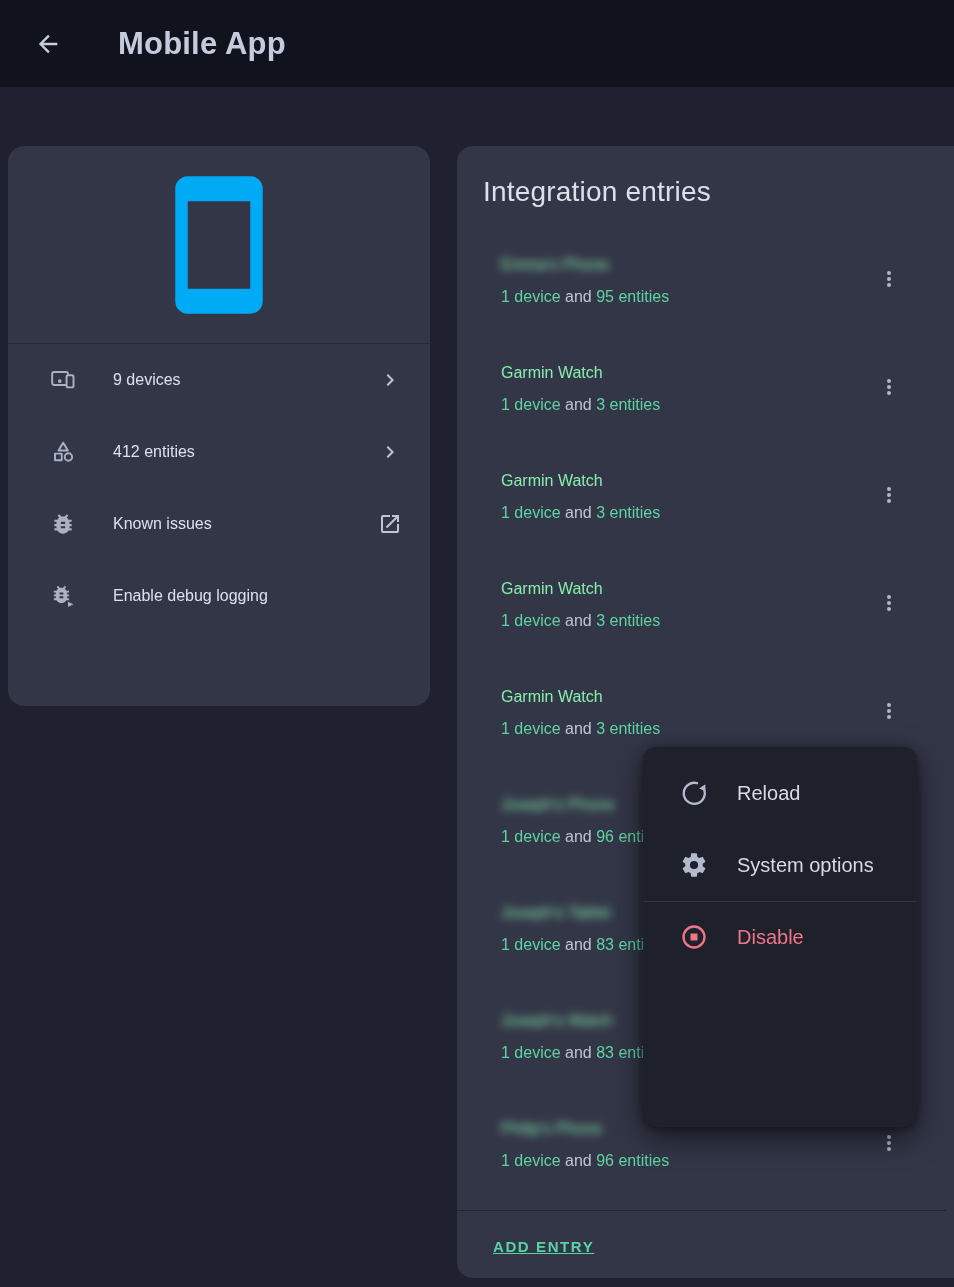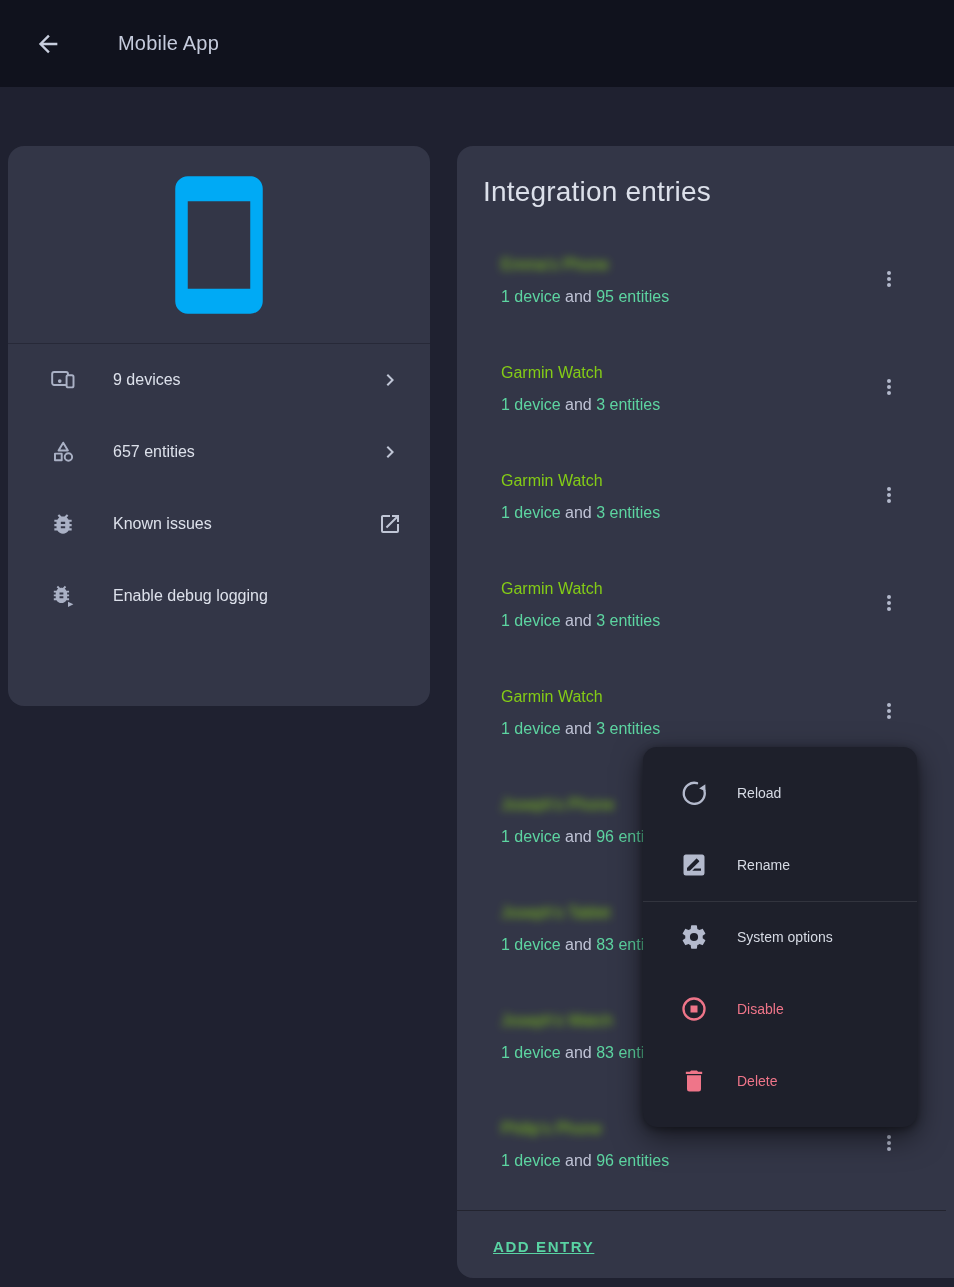--- a/index.html
+++ b/index.html
@@ -4,57 +4,57 @@
 <style>
   html,body{margin:0;padding:0;background:#1f2130;width:954px;height:1287px;overflow:hidden;
     font-family:"Liberation Sans", sans-serif;-webkit-font-smoothing:antialiased;}
   .stage{position:relative;width:954px;height:1287px;}
 
   
   .topbar{position:absolute;left:0;top:0;width:954px;height:87px;background:#10121d;
     display:flex;align-items:center;}
   .back-btn{width:44px;height:44px;margin-left:26px;border:none;background:transparent;
     display:flex;align-items:center;justify-content:center;cursor:pointer;padding:0;}
-  .topbar-title{color:#c5cbdc;font-size:20px;font-weight:400;margin-left:48px;letter-spacing:.2px;}
+  .topbar-title{color:#c5cbdc;font-size:31px;font-weight:700;margin-left:48px;letter-spacing:.2px;}
 
   .card{position:absolute;background:#333647;border-radius:16px;}
 
   
   .left-card{left:8px;top:146px;width:422px;height:560px;}
   .device-icon-area{height:197px;display:flex;align-items:center;justify-content:center;
     border-bottom:1px solid #272938;}
   .lrow{height:72px;display:flex;align-items:center;padding:0 20px 0 42px;cursor:pointer;}
   .lrow .lead{width:26px;height:26px;flex:0 0 26px;display:flex;align-items:center;}
   .lrow .lbl{color:#dde1eb;font-size:16px;margin-left:37px;flex:1;}
   .lrow .trail{width:24px;height:24px;flex:0 0 24px;margin-right:8px;display:flex;align-items:center;}
 
   
   .right-card{left:457px;top:146px;width:546px;height:1132px;}
   .rc-title{color:#dce0ea;font-size:28px;font-weight:400;padding:30px 24px 0 26px;letter-spacing:.2px;}
   .entry-list{position:absolute;left:8px;top:97px;width:489px;}
   .entry{position:relative;height:108px;padding:0;}
-  .entry .ename{position:absolute;left:36px;top:10px;font-size:16px;line-height:24px;color:#84cc16;}
+  .entry .ename{position:absolute;left:36px;top:10px;font-size:16px;line-height:24px;color:#86efac;}
   .entry .ename.blurred{filter:blur(4px);opacity:.95;}
   .entry .esub{position:absolute;left:36px;top:42px;font-size:16px;line-height:24px;}
   .entry .esub .lnk{color:#5dd5a1;text-decoration:none;cursor:pointer;}
   .entry .esub .mid{color:#bfc3d5;}
   .kebab{position:absolute;left:404px;top:16px;width:40px;height:40px;border:none;background:transparent;
     display:flex;align-items:center;justify-content:center;cursor:pointer;padding:0;}
   .rc-footer-divider{position:absolute;left:0;top:1064px;width:489px;height:1px;background:#23242f;}
   .add-entry{position:absolute;left:24px;top:1080px;height:40px;border:none;background:transparent;
     color:#59d3a3;font-size:15px;font-weight:700;letter-spacing:1.6px;cursor:pointer;
     font-family:"Liberation Sans",sans-serif;padding:0 12px;display:flex;align-items:center;text-decoration:underline;}
 
   
   .menu{position:absolute;left:643px;top:747px;width:274px;height:380px;background:#1e202b;
     border-radius:14px;box-shadow:0 10px 30px rgba(0,0,0,.55), 0 2px 8px rgba(0,0,0,.4);
     padding:10px 0;box-sizing:border-box;z-index:10;}
   .mitem{height:72px;display:flex;align-items:center;padding-left:36px;cursor:pointer;}
   .mitem .micon{width:30px;height:30px;flex:0 0 30px;display:flex;align-items:center;justify-content:center;}
-  .mitem .mlbl{font-size:14px;color:#d6dae4;margin-left:28px;}
+  .mitem .mlbl{font-size:20px;color:#d6dae4;margin-left:28px;}
   .mitem.danger .mlbl{color:#ef7589;}
   .menu-divider{position:absolute;left:0;top:154px;width:274px;height:1px;background:rgba(255,255,255,.09);}
 
   svg{display:block;}
 </style>
 </head>
 <body>
 
 <div class="stage">
 
@@ -95,21 +95,21 @@
     </div>
 
     <div class="lrow">
       <span class="lead">
         <svg width="26" height="26" viewBox="0 0 24 24" fill="none" stroke="#aab1c5" stroke-width="1.8" stroke-linejoin="round">
           <path d="M12.2,3.4 L16.5,10.6 H7.9 Z"></path>
           <rect x="4.6" y="13.5" width="6.2" height="6.2"></rect>
           <circle cx="17" cy="16.6" r="3.4"></circle>
         </svg>
       </span>
-      <span class="lbl">657 entities</span>
+      <span class="lbl">412 entities</span>
       <span class="trail">
         <svg width="24" height="24" viewBox="0 0 24 24">
             <path fill="#c0c6d6" d="M8.59,16.58L13.17,12L8.59,7.41L10,6L16,12L10,18L8.59,16.58Z"></path>
           </svg>
       </span>
     </div>
 
 
     <div class="lrow">
       <span class="lead">
@@ -275,48 +275,32 @@
   <div class="menu">
     <div class="mitem">
       <span class="micon">
         <svg width="28" height="28" viewBox="0 0 24 24">
           <path d="M14.6,3.6 A9,9 0 1 0 20.9,9.9" fill="none" stroke="#b4bacd" stroke-width="2" stroke-linecap="round"></path>
           <path fill="#b4bacd" d="M21.7,4.6 L21.9,10.6 L16.4,8.1 Z"></path>
         </svg>
       </span>
       <span class="mlbl">Reload</span>
     </div>
-    <div class="mitem">
-      <span class="micon">
-        <svg width="28" height="28" viewBox="0 0 24 24">
-            <path fill="#b4bacd" fill-rule="evenodd" d="M18,17H10.5L12.5,15H18M6,17V14.5L13.88,6.65C14.07,6.45 14.39,6.45 14.59,6.65L16.35,8.41C16.55,8.61 16.55,8.92 16.35,9.12L8.47,17M19,3H5C3.89,3 3,3.9 3,5V19A2,2 0 0,0 5,21H19A2,2 0 0,0 21,19V5C21,3.89 20.1,3 19,3Z"></path>
-          </svg>
-      </span>
-      <span class="mlbl">Rename</span>
-    </div>
     <div class="menu-divider"></div>
     <div class="mitem">
       <span class="micon">
         <svg width="28" height="28" viewBox="0 0 24 24">
             <path fill="#b4bacd" d="M12,15.5A3.5,3.5 0 0,1 8.5,12A3.5,3.5 0 0,1 12,8.5A3.5,3.5 0 0,1 15.5,12A3.5,3.5 0 0,1 12,15.5M19.43,12.97C19.47,12.65 19.5,12.33 19.5,12C19.5,11.67 19.47,11.34 19.43,11L21.54,9.37C21.73,9.22 21.78,8.95 21.66,8.73L19.66,5.27C19.54,5.05 19.27,4.96 19.05,5.05L16.56,6.05C16.04,5.66 15.5,5.32 14.87,5.07L14.5,2.42C14.46,2.18 14.25,2 14,2H10C9.75,2 9.54,2.18 9.5,2.42L9.13,5.07C8.5,5.32 7.96,5.66 7.44,6.05L4.95,5.05C4.73,4.96 4.46,5.05 4.34,5.27L2.34,8.73C2.21,8.95 2.27,9.22 2.46,9.37L4.57,11C4.53,11.34 4.5,11.67 4.5,12C4.5,12.33 4.53,12.65 4.57,12.97L2.46,14.63C2.27,14.78 2.21,15.05 2.34,15.27L4.34,18.73C4.46,18.95 4.73,19.03 4.95,18.95L7.44,17.94C7.96,18.34 8.5,18.68 9.13,18.93L9.5,21.58C9.54,21.82 9.75,22 10,22H14C14.25,22 14.46,21.82 14.5,21.58L14.87,18.93C15.5,18.67 16.04,18.34 16.56,17.94L19.05,18.95C19.27,19.03 19.54,18.95 19.66,18.73L21.66,15.27C21.78,15.05 21.73,14.78 21.54,14.63L19.43,12.97Z"></path>
           </svg>
       </span>
       <span class="mlbl">System options</span>
     </div>
     <div class="mitem danger">
       <span class="micon">
         <svg width="28" height="28" viewBox="0 0 24 24">
             <path fill="#ef7589" fill-rule="evenodd" d="M12,2A10,10 0 0,0 2,12A10,10 0 0,0 12,22A10,10 0 0,0 22,12A10,10 0 0,0 12,2M12,4A8,8 0 0,1 20,12A8,8 0 0,1 12,20A8,8 0 0,1 4,12A8,8 0 0,1 12,4M9,9H15V15H9V9Z"></path>
           </svg>
       </span>
       <span class="mlbl">Disable</span>
     </div>
-    <div class="mitem danger">
-      <span class="micon">
-        <svg width="28" height="28" viewBox="0 0 24 24">
-            <path fill="#ef7589" d="M19,4H15.5L14.5,3H9.5L8.5,4H5V6H19M6,19A2,2 0 0,0 8,21H16A2,2 0 0,0 18,19V7H6V19Z"></path>
-          </svg>
-      </span>
-      <span class="mlbl">Delete</span>
-    </div>
   </div>
 
 </div>
 
 </body></html>

